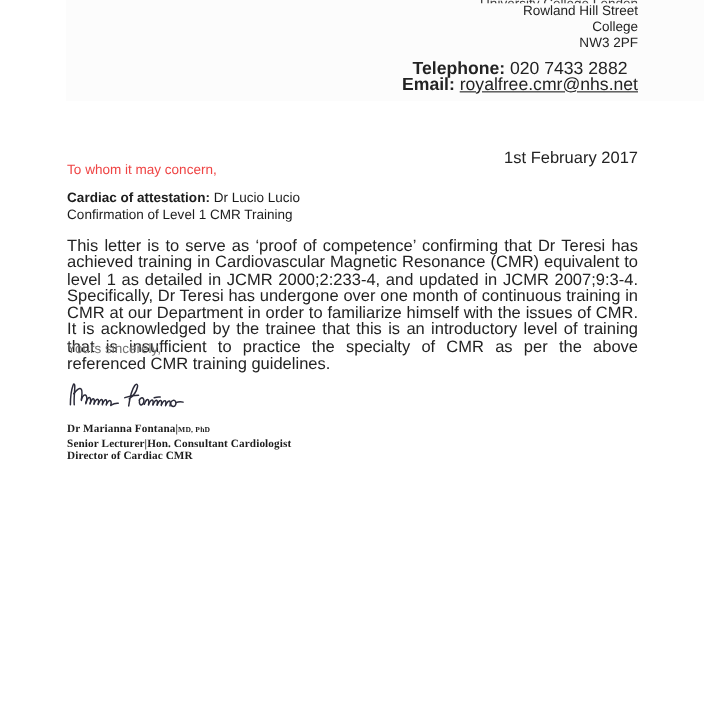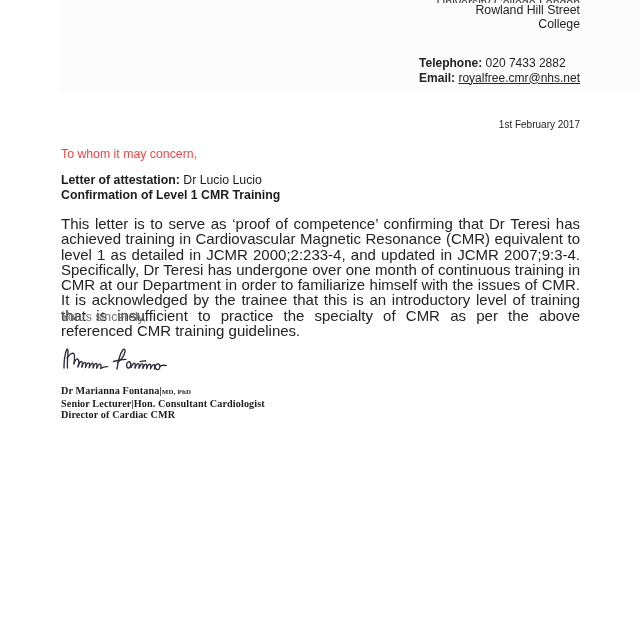--- a/index.html
+++ b/index.html
@@ -50,58 +50,58 @@
     
     height: 7px;
     overflow: hidden;
     line-height: 14.4px;
     color: #3a3a3a;
   }
   .contact {
     position: absolute;
     right: 60px;
     top: 56px;
-    text-align: left;
-    font-size: 12px;
+    text-align: center;
+    font-size: 16px;
     line-height: 14.6px;
     color: #232323;
   }
   .contact b { font-weight: bold; }
   .email-link {
     text-decoration: underline;
     color: #232323;
   }
 
   
   .date {
     position: absolute;
     right: 60px;
-    top: 119px;
-    font-size: 10px;
+    top: 135px;
+    font-size: 15px;
     color: #232323;
   }
 
   
   .salutation {
     position: absolute;
     left: 61px;
     top: 147px;
     font-size: 12.3px;
     color: #ef4444;
   }
   .subject {
     position: absolute;
     left: 61px;
     top: 173px;
     font-size: 12.3px;
     line-height: 15.2px;
     color: #1c1c1c;
   }
   .subject .lbl { font-weight: bold; }
-  .subject .line2 { font-weight: bold; display: block; }
+  .subject .line2 { font-weight: normal; display: block; }
 
   
   .body-par {
     position: absolute;
     left: 61px;
     top: 216px;
     width: 519px;
     font-size: 15px;
     line-height: 15.3px;
     text-align: justify;
@@ -149,39 +149,40 @@
 <body>
 
 <div class="scan-band"></div>
 
 <div class="page">
 
   <div class="letterhead">
     <span class="org-clipped">University College London</span>
     <div>Rowland Hill Street</div>
     <div>College</div>
+    <div>NW3 2PF</div>
   </div>
 
   <div class="contact">
     <div>
       <b>Telephone:</b>
       <span>020 7433 2882</span>
     </div>
     <div>
       <b>Email:</b>
       <span class="email-link">royalfree.cmr@nhs.net</span>
     </div>
   </div>
 
   <div class="date">1st February 2017</div>
 
   <div class="salutation">To whom it may concern,</div>
 
   <div class="subject">
-    <span class="lbl">Letter of attestation:</span>
+    <span class="lbl">Cardiac of attestation:</span>
     <span>Dr Lucio Lucio</span>
     <span class="line2">Confirmation of Level 1 CMR Training</span>
   </div>
 
   <div class="body-par">This letter is to serve as ‘proof of competence’ confirming that Dr Teresi has achieved training in Cardiovascular Magnetic Resonance (CMR) equivalent to level 1 as detailed in JCMR 2000;2:233-4, and updated in JCMR 2007;9:3-4. Specifically, Dr Teresi has undergone over one month of continuous training in CMR at our Department in order to familiarize himself with the issues of CMR. It is acknowledged by the trainee that this is an introductory level of training that is insufficient to practice the specialty of CMR as per the above referenced CMR training guidelines.</div>
 
   <div class="closing">Yours sincerely,</div>
 
   <div class="signature">
     <svg width="130" height="34" viewBox="0 0 130 34" fill="none" xmlns="http://www.w3.org/2000/svg" aria-hidden="true">

